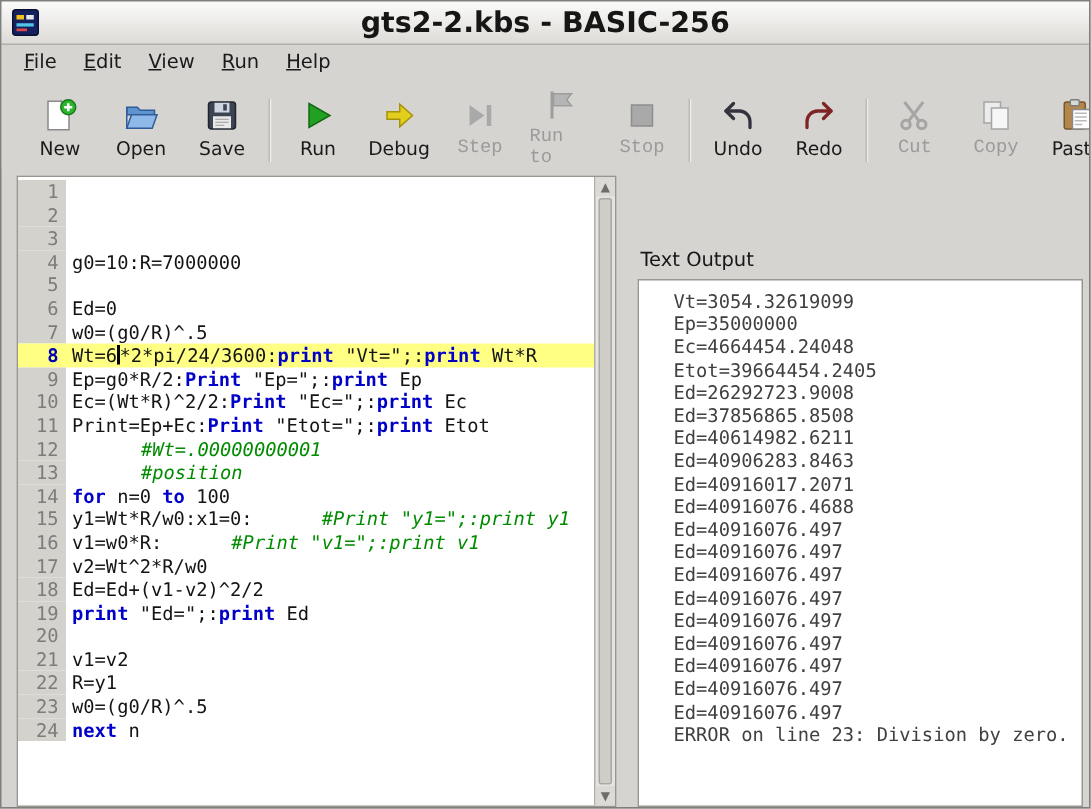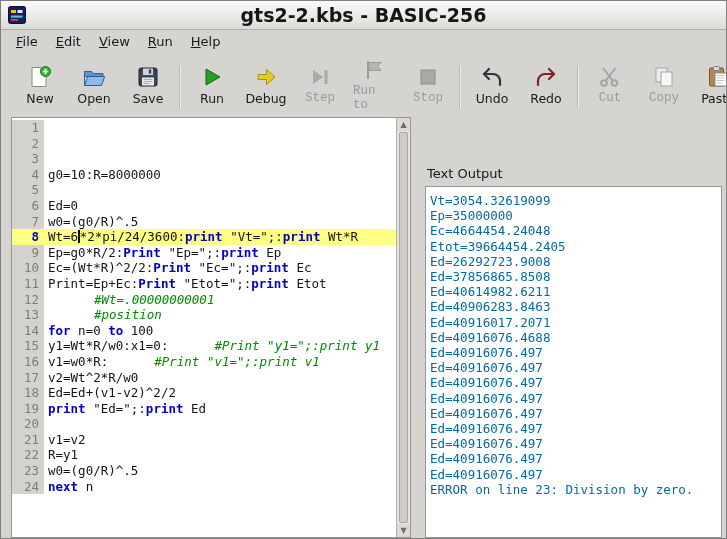--- a/index.html
+++ b/index.html
@@ -39,21 +39,21 @@
   .caret{display:inline-block;width:1.5px;height:13px;background:#000;vertical-align:-2px;}
   
   .vscroll{flex:none;width:13px;background:#e6e4e0;border-left:1px solid #b0aeaa;display:flex;flex-direction:column;}
   .sbarrow{height:13px;flex:none;display:flex;align-items:center;justify-content:center;color:#6f6d69;font-size:8px;background:#dcdad6;}
   .sbthumb{flex:1;margin:1px 2px;background:#cfcdc8;border:1px solid #a9a7a2;border-radius:2px;}
   
   .right{flex:1;display:flex;flex-direction:column;min-width:0;padding-left:14px;}
   .out-label{flex:none;font-size:13px;padding:1px 0 5px 2px;color:#161616;margin-top:48px;}
   .out-box{flex:1;background:#ffffff;border:1px solid #98968f;overflow:hidden;
     font-family:"DejaVu Sans Mono","Liberation Mono",monospace;font-size:12.5px;line-height:15.2px;
-    padding:6px 4px;color:#0369a1;}
+    padding:6px 23px;color:#404040;}
   .oline{white-space:pre;}
   u{text-decoration:underline;}
 </style>
 </head>
 <body>
 
 <div class="window">
 
   <div class="titlebar">
     <span class="appicon">
@@ -233,21 +233,21 @@
           <div class="crow">
             <span class="ln">2</span>
             <span class="code"></span>
           </div>
           <div class="crow">
             <span class="ln">3</span>
             <span class="code"></span>
           </div>
           <div class="crow">
             <span class="ln">4</span>
-            <span class="code"><span class="p">g0=10:R=8000000</span></span>
+            <span class="code"><span class="p">g0=10:R=7000000</span></span>
           </div>
           <div class="crow">
             <span class="ln">5</span>
             <span class="code"></span>
           </div>
           <div class="crow">
             <span class="ln">6</span>
             <span class="code"><span class="p">Ed=0</span></span>
           </div>
           <div class="crow">

